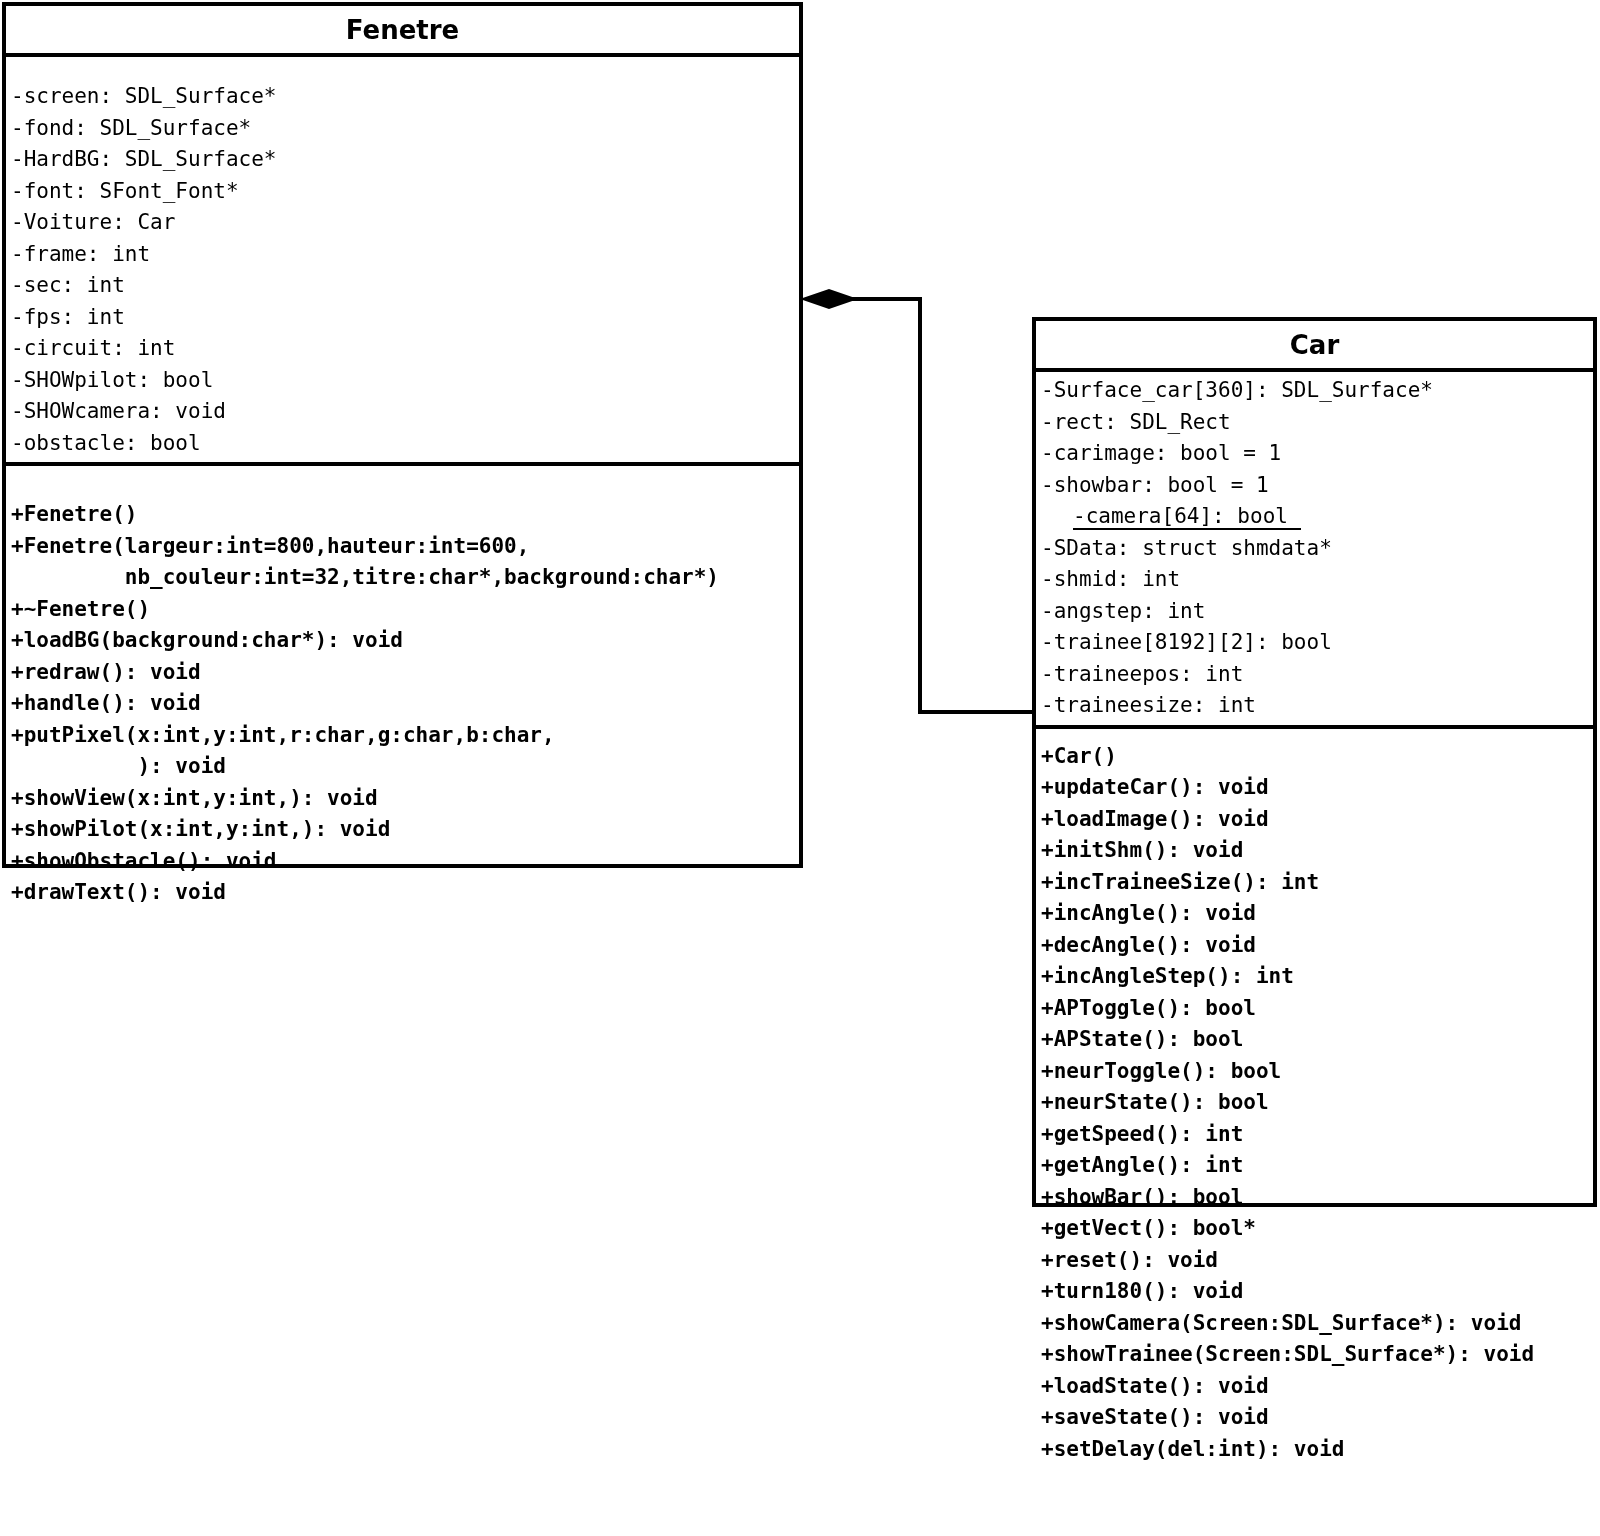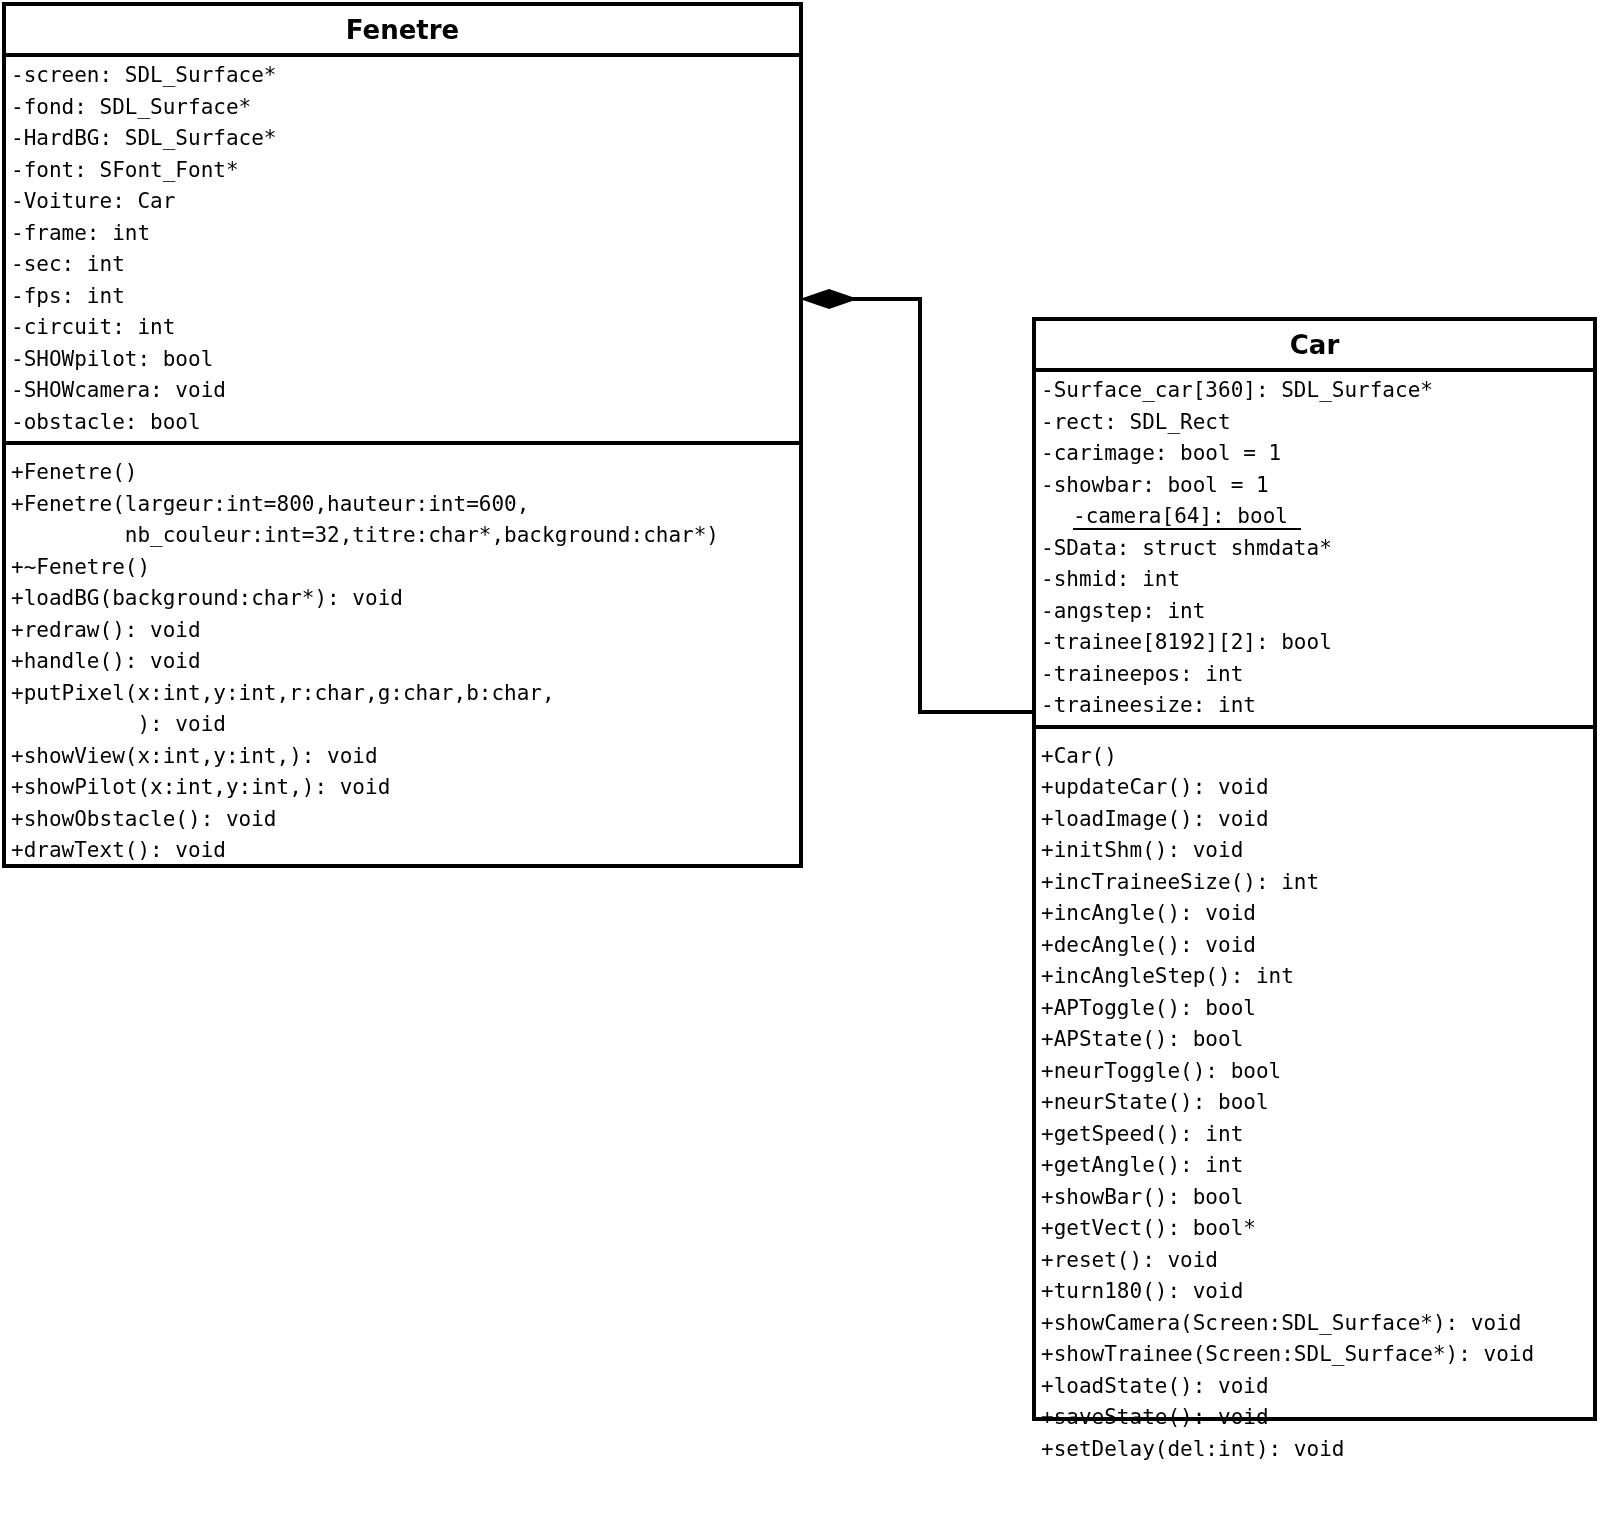--- a/index.html
+++ b/index.html
@@ -38,20 +38,21 @@
   .uml-attrs {
     flex: 0 0 auto;
     border-bottom: 4px solid #000000;
     box-sizing: border-box;
     padding: 3px 16px 3px 5px;
   }
   .uml-methods {
     flex: 1 1 auto;
     box-sizing: border-box;
     padding: 12px 4px 4px 5px;
+    font-weight: bold;
   }
   .member-line {
     font-family: "DejaVu Sans Mono", "Liberation Mono", monospace;
     font-size: 21px;
     line-height: 31.5px;
     color: #000000;
     white-space: pre;
   }
   .static-underline {
     border-bottom: 2px solid #000000;
@@ -68,21 +69,21 @@
 </head>
 <body>
 
 <div id="canvas">
 
   <svg id="connector-svg" width="1600" height="1536" viewBox="0 0 1600 1536">
     <path d="M 850 299 L 920 299 L 920 712 L 1032 712" fill="none" stroke="#000000" stroke-width="4"></path>
     <polygon points="803,299 829,290 855,299 829,308" fill="#000000" stroke="#000000" stroke-width="2"></polygon>
   </svg>
 
-  <div class="uml-class" style="left:2px; top:2px; width:801px; height:866px;">
+  <div class="uml-class" style="left:2px; top:2px; width:801px; height:866px;gap:21px;">
     <div class="uml-title">Fenetre</div>
     <div class="uml-attrs">
         <div class="member-line">-screen: SDL_Surface*</div>
         <div class="member-line">-fond: SDL_Surface*</div>
         <div class="member-line">-HardBG: SDL_Surface*</div>
         <div class="member-line">-font: SFont_Font*</div>
         <div class="member-line">-Voiture: Car</div>
         <div class="member-line">-frame: int</div>
         <div class="member-line">-sec: int</div>
         <div class="member-line">-fps: int</div>
@@ -101,21 +102,21 @@
         <div class="member-line">+handle(): void</div>
         <div class="member-line">+putPixel(x:int,y:int,r:char,g:char,b:char,</div>
         <div class="member-line">          ): void</div>
         <div class="member-line">+showView(x:int,y:int,): void</div>
         <div class="member-line">+showPilot(x:int,y:int,): void</div>
         <div class="member-line">+showObstacle(): void</div>
         <div class="member-line">+drawText(): void</div>
       </div>
   </div>
 
-  <div class="uml-class" style="left:1032px; top:317px; width:565px; height:1104px;">
+  <div class="uml-class" style="left:1032px; top:317px; width:565px; height:890px;">
     <div class="uml-title">Car</div>
     <div class="uml-attrs">
         <div class="member-line">-Surface_car[360]: SDL_Surface*</div>
         <div class="member-line">-rect: SDL_Rect</div>
         <div class="member-line">-carimage: bool = 1</div>
         <div class="member-line">-showbar: bool = 1</div>
         <div class="member-line"><span class="static-underline">-camera[64]: bool </span></div>
         <div class="member-line">-SData: struct shmdata*</div>
         <div class="member-line">-shmid: int</div>
         <div class="member-line">-angstep: int</div>

